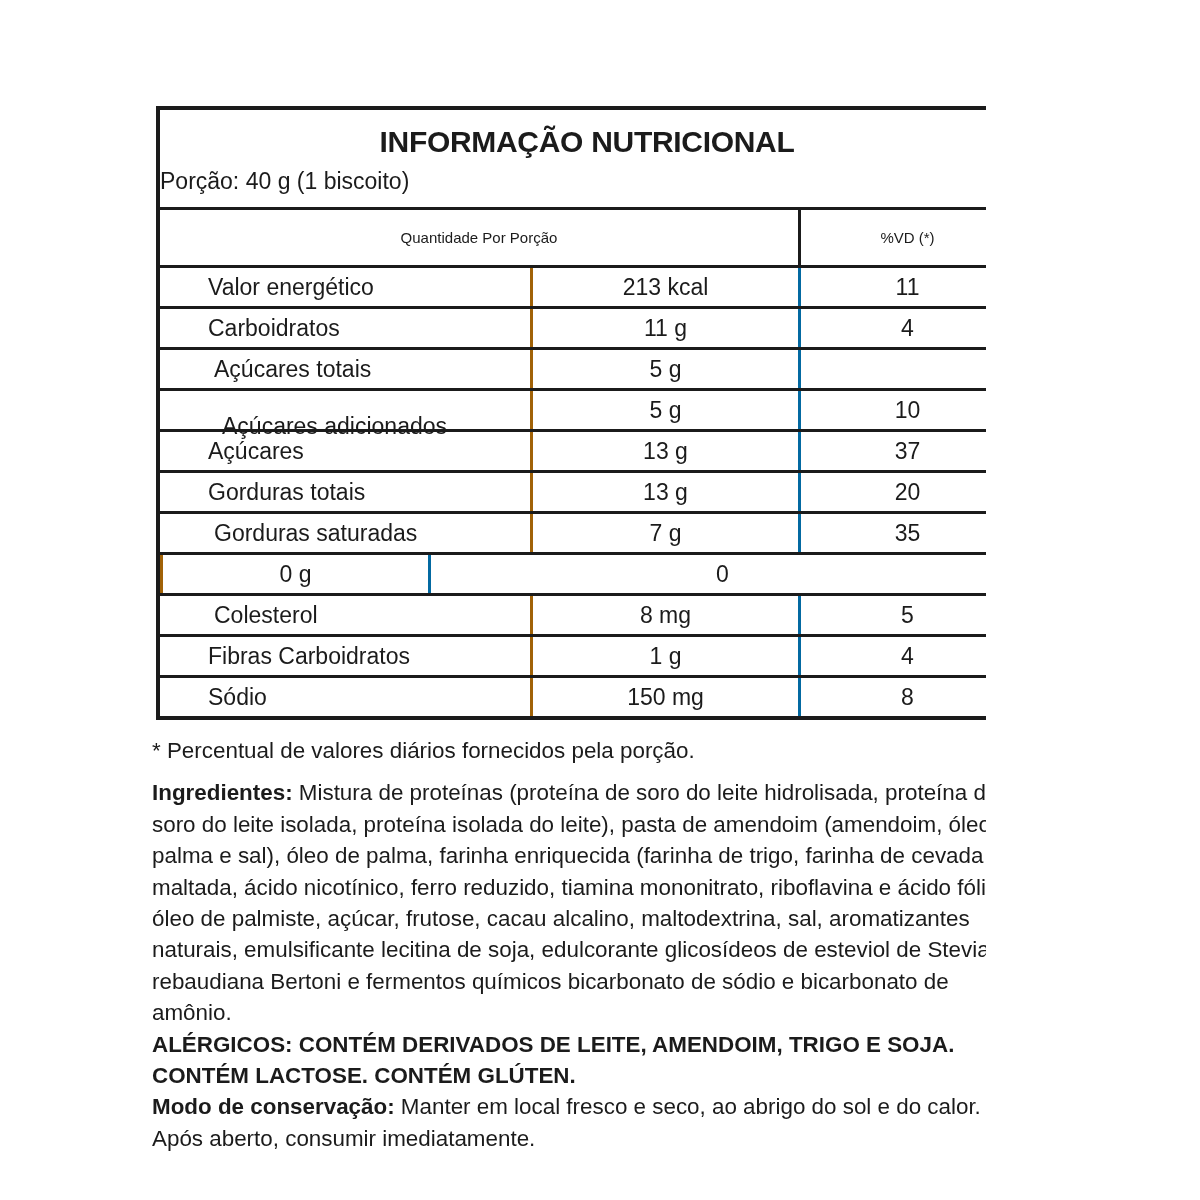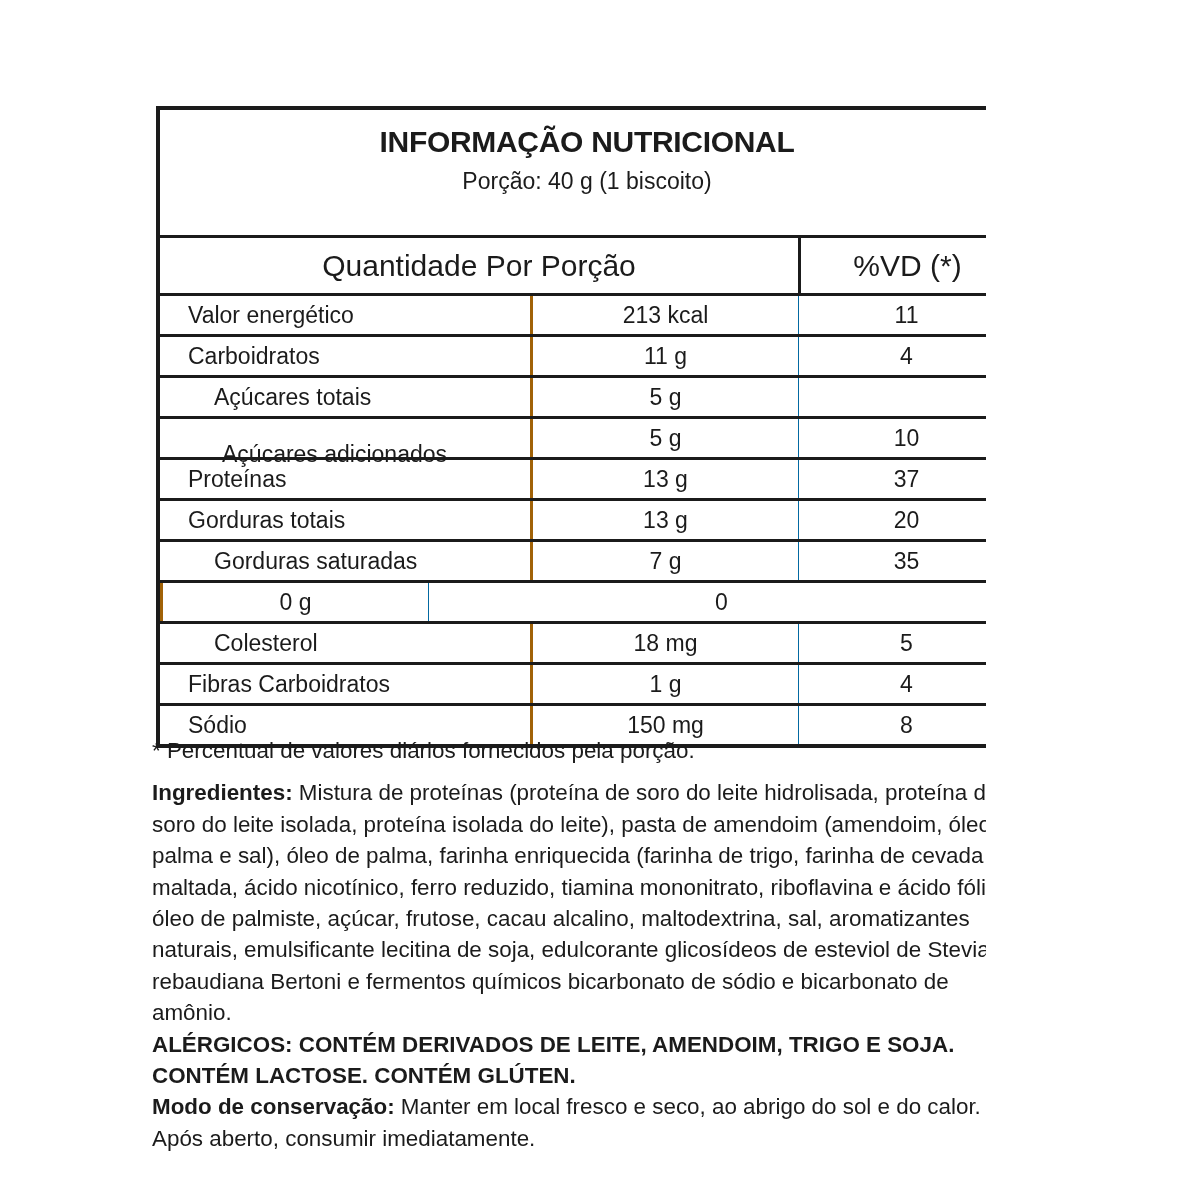--- a/index.html
+++ b/index.html
@@ -28,31 +28,30 @@
     padding-top: 17px;
     text-align: center;
     font-size: 30px;
     font-weight: bold;
     line-height: 30px;
     letter-spacing: -0.3px;
     white-space: nowrap;
   }
   .nt-serving {
     margin-top: 12px;
-    text-align: center;
+    text-align: left;
     font-size: 23px;
     line-height: 24px;
     white-space: nowrap;
   }
   .header-row {
     display: flex;
     border-top: 3px solid #1b1b1b;
     height: 55px;
-    font-size: 30px;
-    margin-top: 28px;
+    font-size: 15px;
   }
   .hcell-span {
     width: 638px;
     display: flex;
     align-items: center;
     justify-content: center;
   }
   .hcell-dv {
     flex: 1;
     border-left: 3px solid #1b1b1b;
@@ -60,32 +59,32 @@
     align-items: center;
     justify-content: center;
   }
   .trow {
     display: flex;
     border-top: 3px solid #1b1b1b;
     height: 38px;
     font-size: 23px;
   }
   .cell { display: flex; align-items: center; }
-  .cell.name { width: 370px; padding-left: 28px; box-sizing: border-box; }
+  .cell.name { width: 370px; padding-left: 48px; box-sizing: border-box; }
   .cell.name.ind1 { padding-left: 54px; border-radius: 8px; }
   .cell.name.ind2 { padding-left: 62px; margin-top: 32px; }
   .cell.amt {
     width: 268px;
     border-left: 3px solid #a16207;
     box-sizing: border-box;
     justify-content: center;
   }
   .cell.dv {
     flex: 1;
-    border-left: 1px solid #0369a1;
+    border-left: 3px solid #0369a1;
     justify-content: center;
   }
   .it { font-style: italic; margin-left: 0.27em; }
 
   
   .below {
     position: absolute;
     left: 152px;
     top: 735px;
     width: 880px;
@@ -131,21 +130,21 @@
       <div class="cell dv"></div>
     </div>
 
     <div class="trow">
       <div class="cell name ind2">Açúcares adicionados</div>
       <div class="cell amt">5 g</div>
       <div class="cell dv">10</div>
     </div>
 
     <div class="trow">
-      <div class="cell name">Proteínas</div>
+      <div class="cell name">Açúcares</div>
       <div class="cell amt">13 g</div>
       <div class="cell dv">37</div>
     </div>
 
     <div class="trow">
       <div class="cell name">Gorduras totais</div>
       <div class="cell amt">13 g</div>
       <div class="cell dv">20</div>
     </div>
 
@@ -155,21 +154,21 @@
       <div class="cell dv">35</div>
     </div>
 
     <div class="trow">
       <div class="cell amt">0 g</div>
       <div class="cell dv">0</div>
     </div>
 
     <div class="trow">
       <div class="cell name ind1">Colesterol</div>
-      <div class="cell amt">18 mg</div>
+      <div class="cell amt">8 mg</div>
       <div class="cell dv">5</div>
     </div>
 
     <div class="trow">
       <div class="cell name">Fibras Carboidratos</div>
       <div class="cell amt">1 g</div>
       <div class="cell dv">4</div>
     </div>
 
     <div class="trow">

